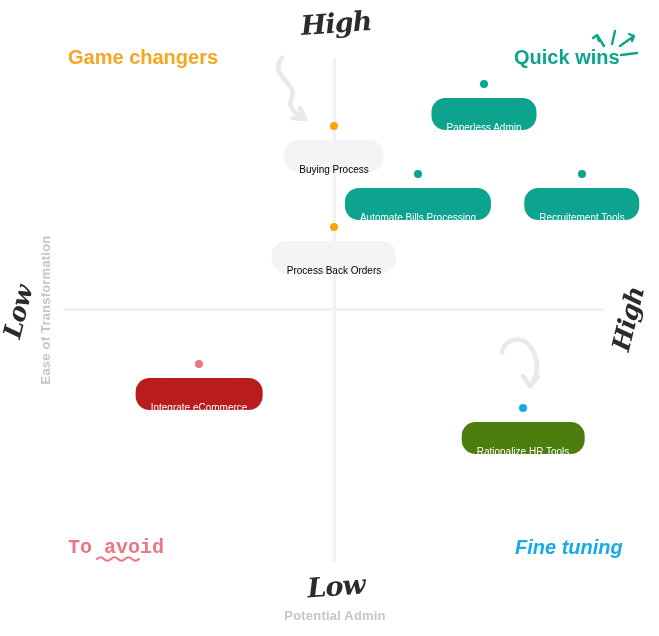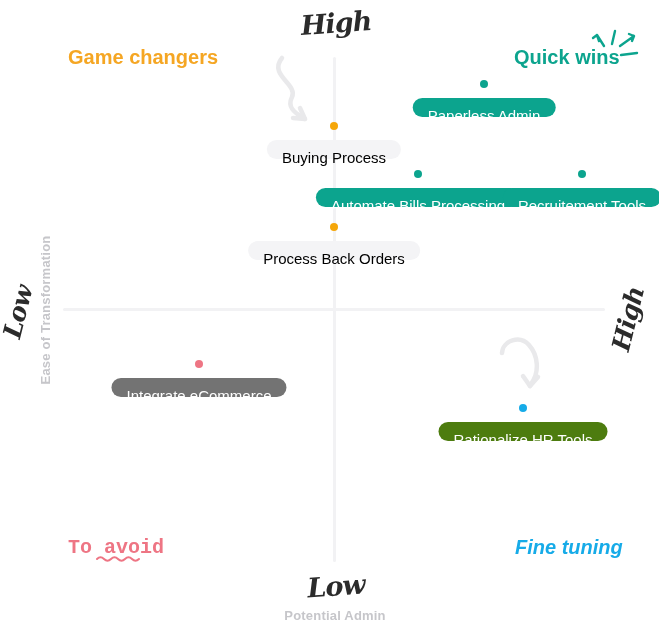--- a/index.html
+++ b/index.html
@@ -72,28 +72,28 @@
   .dot-orange .dot { background: #F5A609; }
   .dot-teal   .dot { background: #0CA48E; }
   .dot-pink   .dot { background: #EE7584; }
   .dot-blue   .dot { background: #16ABE8; }
   .point .pill {
     position: absolute; top: 14px; left: 0;
     transform: translateX(-50%);
     white-space: nowrap;
     display: inline-block;
     height: 19px; line-height: 27px;
-    padding: 4px 15px;
+    padding: 16px 15px;
     border-radius: 14px;
-    font-size: 15px;
+    font-size: 10px;
     font-weight: 400;
     cursor: pointer;
   }
   .variant-teal    .pill { background: #0CA48E; color: #ffffff; }
-  .variant-pink    .pill { background: #737373; color: #ffffff; }
+  .variant-pink    .pill { background: #b91c1c; color: #ffffff; }
   .variant-blue    .pill { background: #4d7c0f; color: #ffffff; }
   .variant-neutral .pill { background: #F4F4F6; color: #000000; }
 
   
   .overlay {
     position: absolute; left: 0; top: 0;
     width: 659px; height: 636px;
     pointer-events: none;
   }
 </style>

